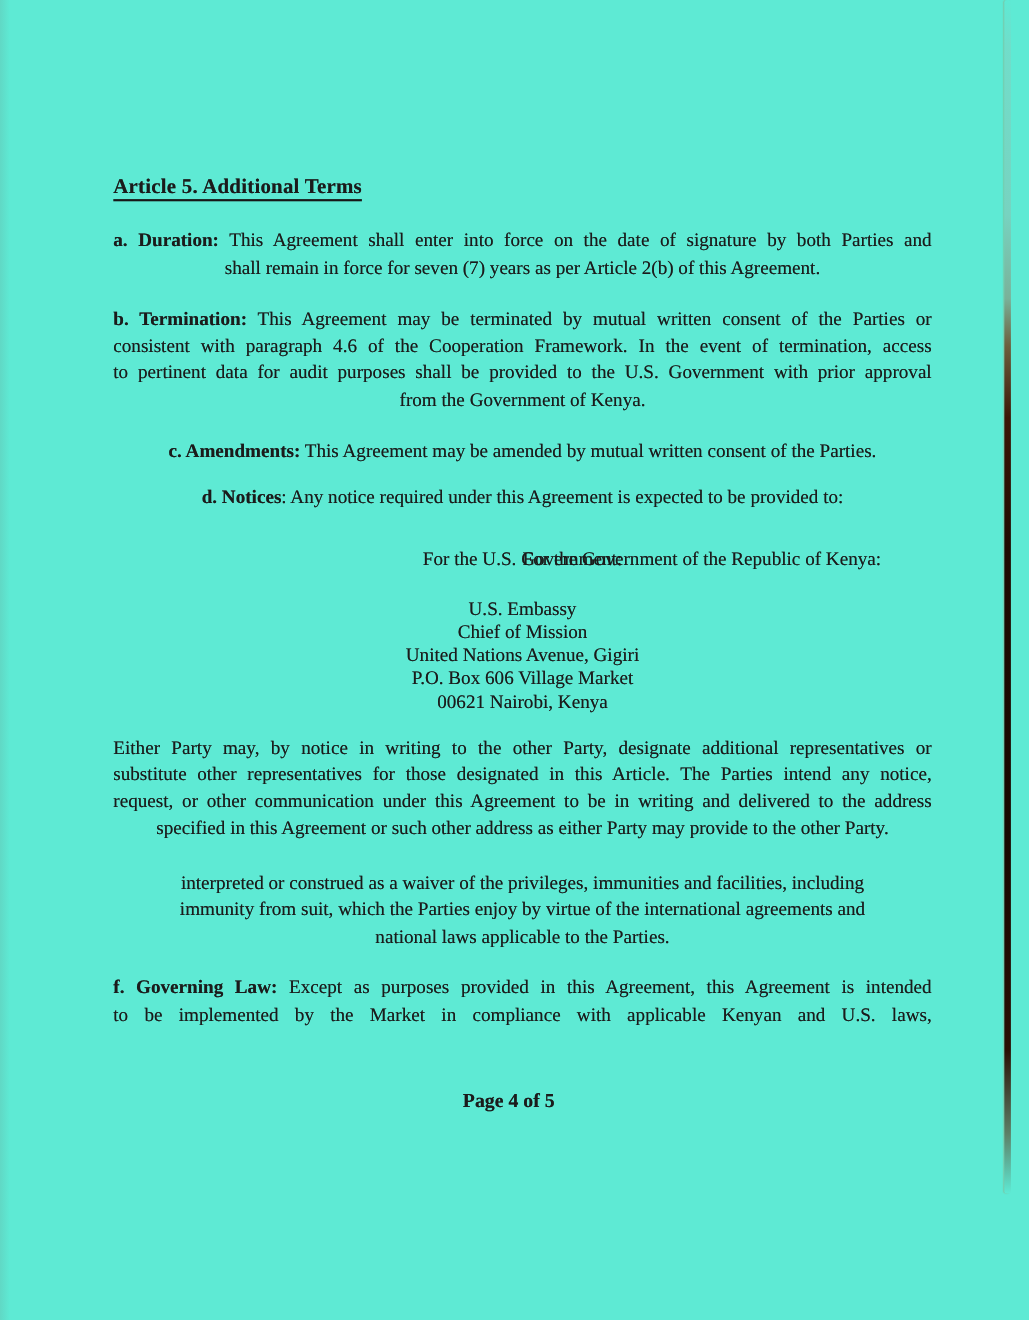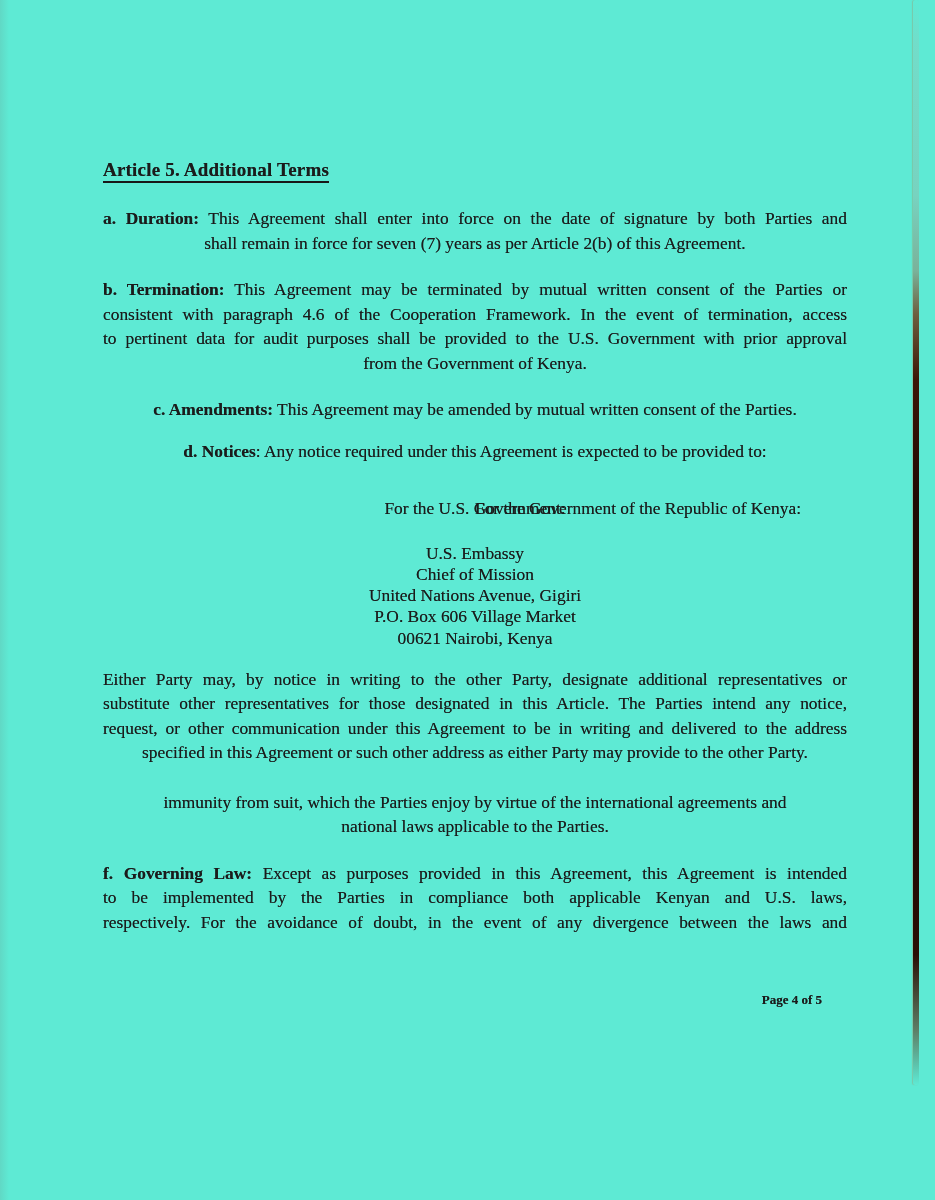--- a/index.html
+++ b/index.html
@@ -55,23 +55,23 @@
   .mb-d{margin-bottom:33px;}
   .two-col{position:relative;}
   .col-right{position:absolute;left:340px;top:0;margin-left:32px;}
   .hdr-row{margin-bottom:22px;height:24.5px;}
   .addr{margin-bottom:18px;}
   .addr .ln{height:21.3px;line-height:21.3px;}
   .mb-either{margin-bottom:25px;}
   .mb-e{margin-bottom:22px;}
   .footer{
     margin-top:55px;
-    text-align:right;
+    text-align:center;
     padding-right:25px;
-    font-size:13px;
+    font-size:18px;
     font-weight:bold;
     line-height:22px;
   }
 </style>
 </head>
 <body>
 
 <div class="page">
 
   <div class="edge-left"></div>
@@ -117,26 +117,26 @@
     </div>
 
     <div class="para mb-either">
       <div class="ln j">Either Party may, by notice in writing to the other Party, designate additional representatives or</div>
       <div class="ln j">substitute other representatives for those designated in this Article.  The Parties intend any notice,</div>
       <div class="ln j">request, or other communication under this Agreement to be in writing and delivered to the address</div>
       <div class="ln">specified in this Agreement or such other address as either Party may provide to the other Party.</div>
     </div>
 
     <div class="para mb-e">
+      <div class="ln">interpreted or construed as a waiver of the privileges, immunities and facilities, including</div>
       <div class="ln">immunity from suit, which the Parties enjoy by virtue of the international agreements and</div>
       <div class="ln">national laws applicable to the Parties.</div>
     </div>
 
     <div class="para">
       <div class="ln j"><span class="b">f. Governing Law:</span><span>  Except as purposes provided in this Agreement, this Agreement is intended</span></div>
-      <div class="ln j">to be implemented by the Parties in compliance both applicable Kenyan and U.S. laws,</div>
-      <div class="ln j">respectively. For the avoidance of doubt, in the event of any divergence between the laws and</div>
+      <div class="ln j">to be implemented by the Market in compliance with applicable Kenyan and U.S. laws,</div>
     </div>
 
     <div class="footer">Page 4 of 5</div>
 
   </div>
 </div>
 
 </body></html>

